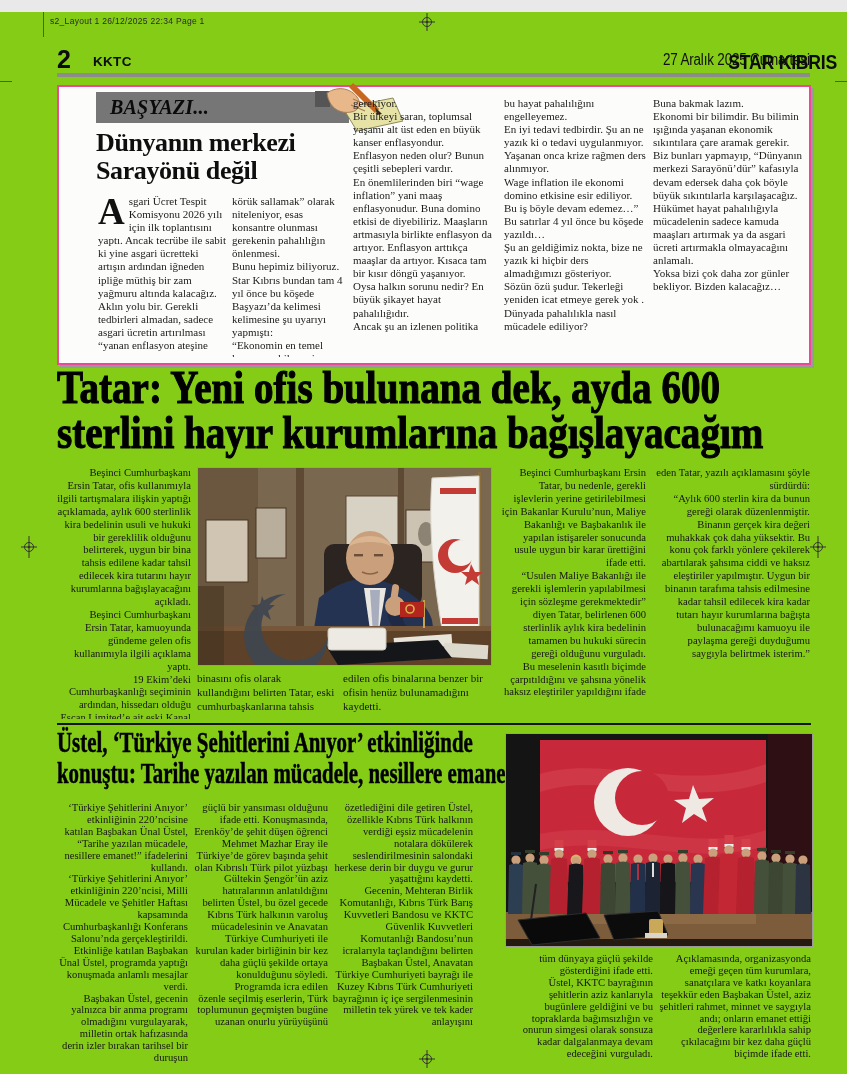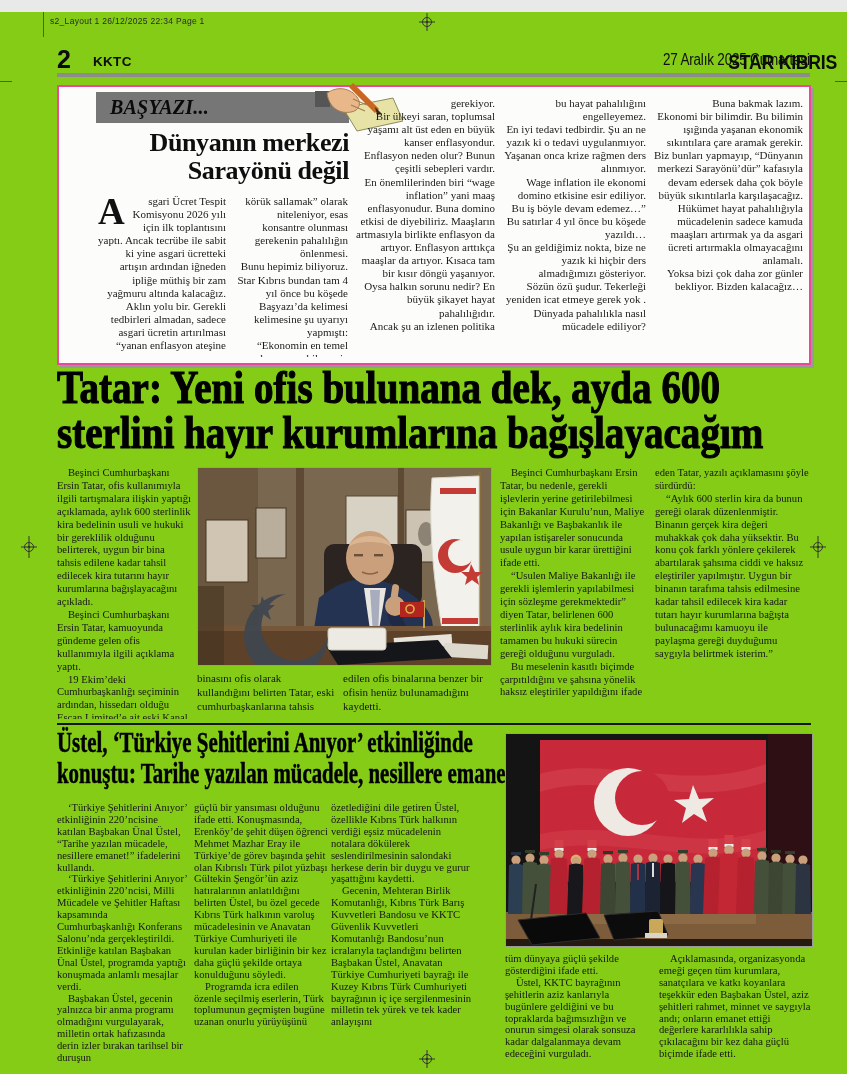--- a/index.html
+++ b/index.html
@@ -22,33 +22,33 @@
   .m-date  { font:400 16px "Liberation Sans",sans-serif; letter-spacing:-.2px; color:#101010;
              white-space:nowrap; transform:scaleX(.84); transform-origin:right top; }
   .m-rule  { background:#8c8c8c; }
 
   
   .edbox { border:2px solid #ec4899; background:#fcfcfa; box-shadow:3px 3px 0 #999; }
   .edbanner { background:#767676; display:flex; align-items:center; }
   .edbanner .kick { font:700 20px "Liberation Serif",serif; font-style:italic; color:#0a0a0a;
                     padding-left:14px; letter-spacing:.2px; }
   .edtitle { font:700 26px/28px "Liberation Serif",serif; letter-spacing:-.4px;
-             text-align:right; color:#0e0e0e; }
-  .edcol { font:11px/13.1px "Liberation Serif",serif; color:#1b1b1b; overflow:hidden;text-align:right; }
+             text-align:left; color:#0e0e0e; }
+  .edcol { font:11px/13.1px "Liberation Serif",serif; color:#1b1b1b; overflow:hidden; }
   .edcol p { margin:0; }
   .dropcap { float:left; font:700 37px/30px "Liberation Serif",serif; margin:2px 4px 0 0; color:#111; }
 
   
   .h1line { font:700 46px/45px "Liberation Serif",serif; color:#000; white-space:nowrap;
             transform:scaleX(.85); transform-origin:left top; -webkit-text-stroke:1.1px #000; }
   .h2line { font:700 29px/31px "Liberation Serif",serif; color:#000; white-space:nowrap;
             transform:scaleX(.72); transform-origin:left top; -webkit-text-stroke:.5px #000; }
 
   
-  .bodycol { overflow:hidden; color:#161616; }
+  .bodycol { overflow:hidden; color:#161616;text-align:right; }
   .bodycol p { margin:0; text-indent:11px; }
   .bodycol.cont p:first-child { text-indent:0; }
   .a1 { font:10.6px/12.9px "Liberation Serif",serif; }
   .a2 { font:10.6px/11.9px "Liberation Serif",serif; }
   .caption { font:11px/14.2px "Liberation Serif",serif; color:#161616; }
 
   .photoframe { border:1px solid #9a9a9a; background:#ddd; }
   .divider { background:#161616; }
 </style>
 </head>

